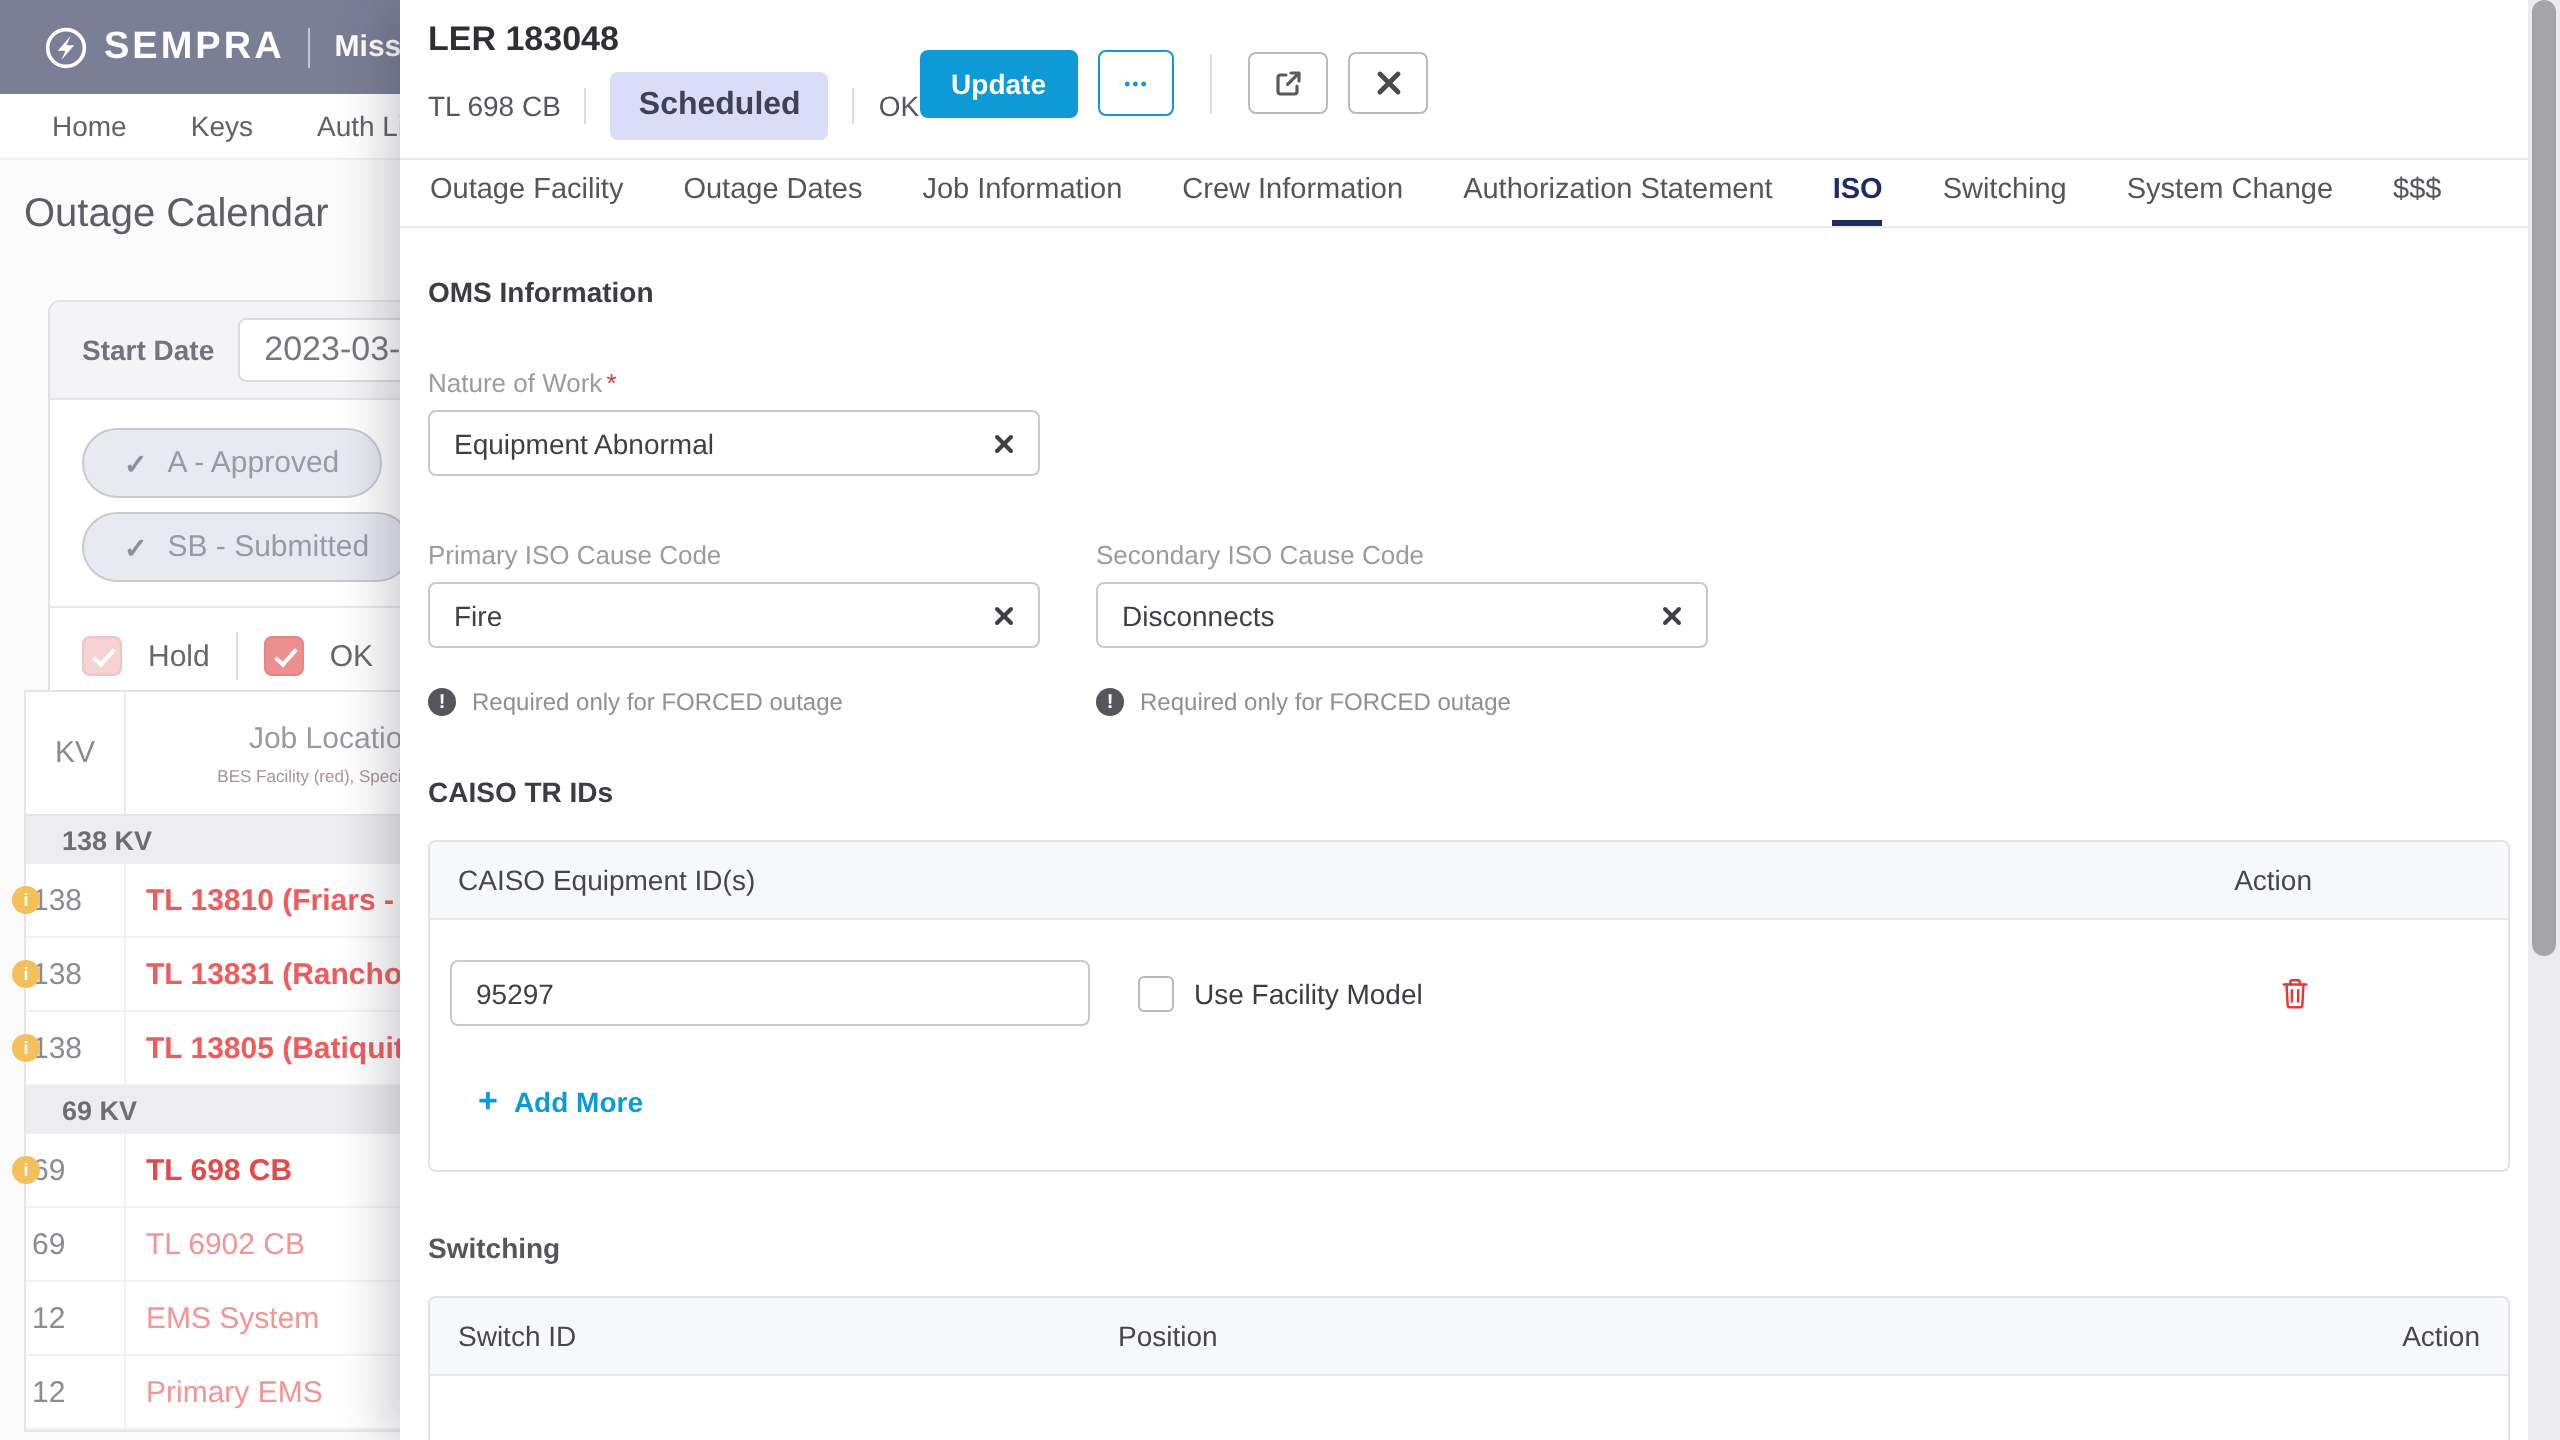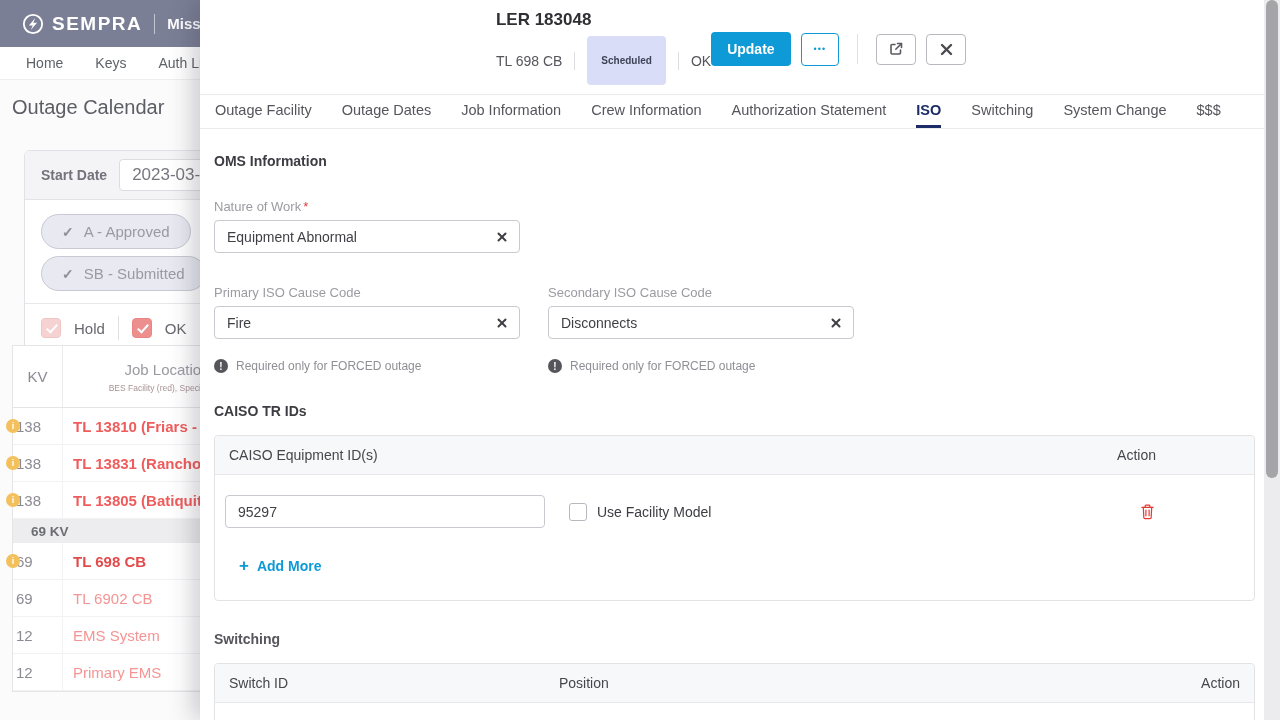--- a/index.html
+++ b/index.html
@@ -45,26 +45,26 @@
   .st-row { height:37px; display:flex; align-items:center; border-bottom:1px solid #f2f2f4; position:relative; cursor:pointer; }
   .st-row-kv { width:50px; padding-left:3px; font-size:15px; color:#8b8b93; border-right:1px solid #f2f2f4; align-self:stretch; display:flex; align-items:center; }
   .st-row-label { margin-left:10px; font-size:15px; white-space:nowrap; }
   .st-row-label.strong { color:#f05c5c; font-weight:bold; }
   .st-row-label.selected { color:#e34a4a; font-weight:bold; }
   .st-row-label.light { color:#f59494; }
   .info-i { position:absolute; left:-7px; top:11px; width:14px; height:14px; border-radius:50%; background:#f3c05b; color:#fff; font-size:9px; font-weight:bold; display:flex; align-items:center; justify-content:center; }
 
   
   .modal { position:absolute; left:200px; top:0; width:1064px; height:720px; background:#fff; box-shadow:-8px 0 22px rgba(40,40,60,.22); }
-  .modal-header { padding:10px 16px 9px 14px; border-bottom:1px solid #ebebee; display:flex; justify-content:center; }
+  .modal-header { padding:10px 16px 9px 14px; border-bottom:1px solid #ebebee; display:flex; justify-content:flex-start; }
   .mh-title { font-size:17px; font-weight:bold; color:#2f2f34; }
   .mh-sub { margin-top:6px; display:flex; align-items:center; gap:12px; }
   .mh-facility, .mh-state { font-size:14px; color:#55555c; }
   .mh-vdiv { width:1px; height:18px; background:#dcdce0; }
-  .badge { background:#d9ddf7; color:#3f4256; font-size:10px; font-weight:bold; padding:19px 14px; border-radius:4px; }
+  .badge { background:#d9ddf7; color:#3f4256; font-size:16px; font-weight:bold; padding:8px 14px; border-radius:4px; }
   .mh-actions { display:flex; align-items:center; gap:10px; padding-top:3px; }
   .btn-update { background:#0e9ad6; color:#fff; border:none; border-radius:4px; font-weight:bold; font-size:14px; padding:9px 16px; font-family:inherit; cursor:pointer; }
   .btn-more { background:#fff; color:#0e9ad6; border:1px solid #0e9ad6; border-radius:4px; font-size:9px; letter-spacing:1px; padding:0 12px; height:33px; font-family:inherit; cursor:pointer; }
   .mh-actions .v-sep { height:30px; margin:0 8px; }
   .btn-icon { width:40px; height:31px; background:#fff; border:1px solid #b9b9bf; border-radius:4px; display:flex; align-items:center; justify-content:center; cursor:pointer; }
 
   .tabs { display:flex; gap:30px; padding-left:15px; border-bottom:1px solid #ececef; height:34px; }
   .tab { font-size:14.5px; color:#55555c; padding-top:7px; white-space:nowrap; cursor:pointer; }
   .tab.active { color:#1c2c66; font-weight:bold; border-bottom:3px solid #1c2c66; }
 
@@ -162,20 +162,21 @@
 
   <div class="side-table">
     <div class="st-head">
       <div class="st-head-kv">KV</div>
       <div class="st-head-job">
         <span class="st-head-job-main">Job Location</span>
         <span class="st-head-job-sub">BES Facility (red), Special Con</span>
       </div>
     </div>
 
+    <div class="st-group">138 KV</div>
     <div class="st-row">
       <span class="info-i">i</span>
       <span class="st-row-kv">138</span>
       <span class="st-row-label strong">TL 13810 (Friars - P</span>
     </div>
     <div class="st-row">
       <span class="info-i">i</span>
       <span class="st-row-kv">138</span>
       <span class="st-row-label strong">TL 13831 (Rancho M</span>
     </div>

